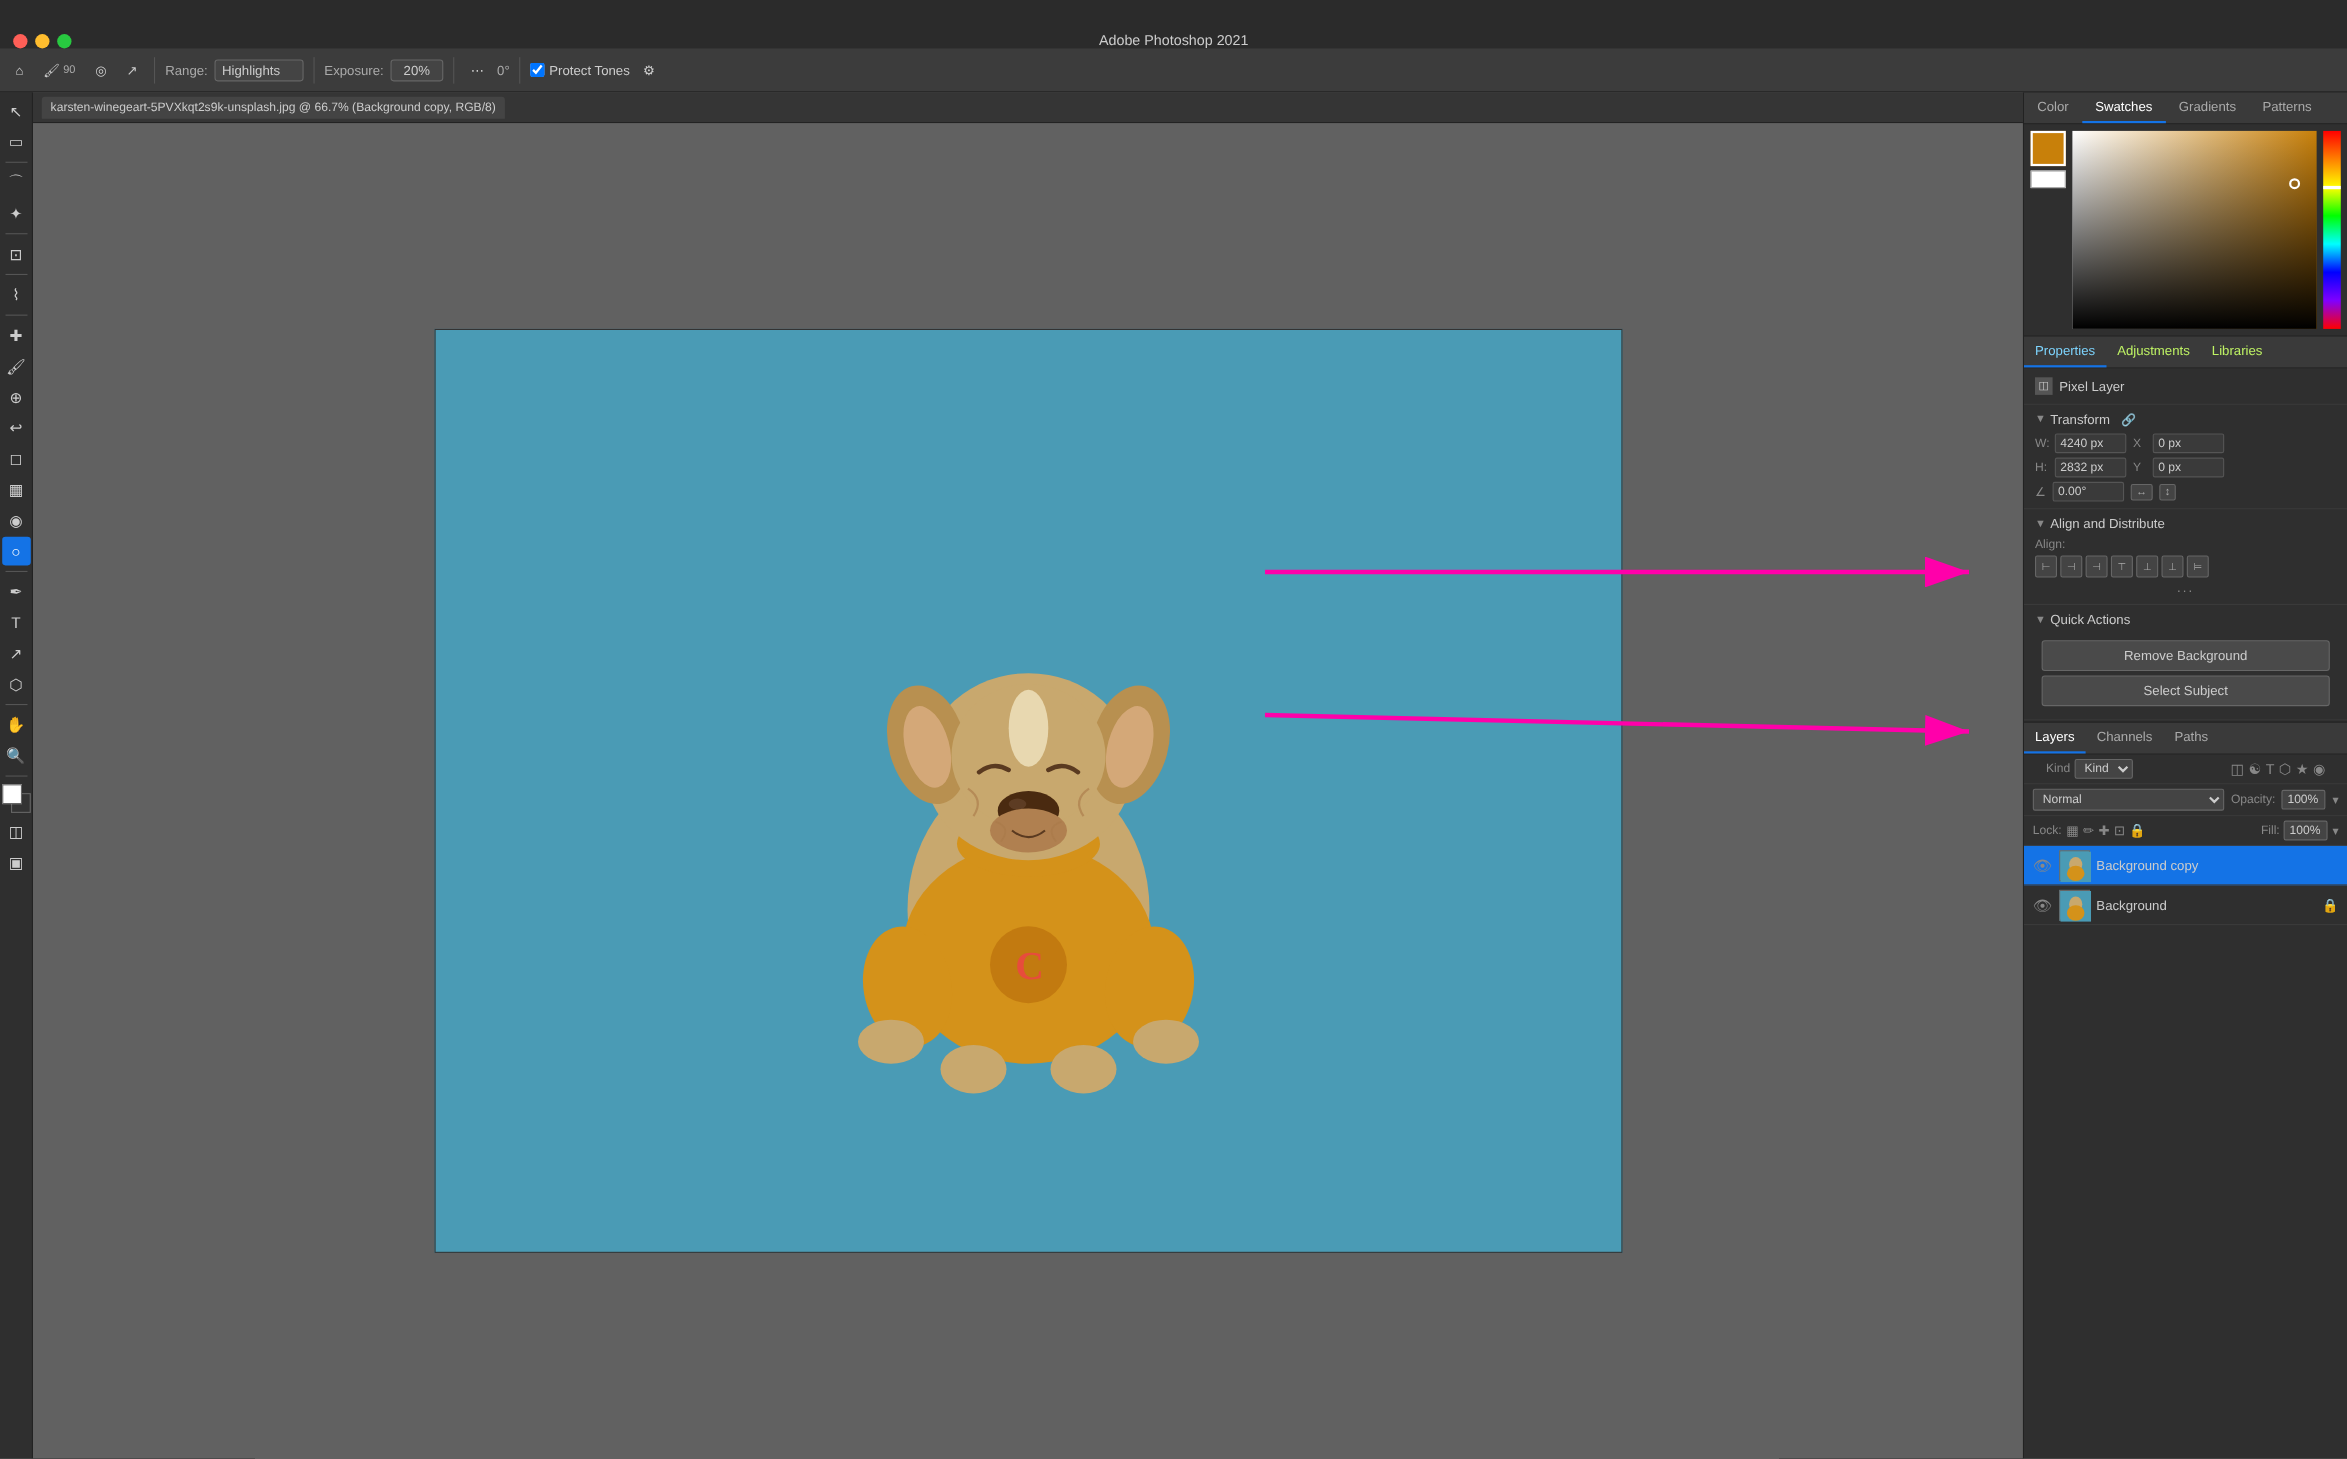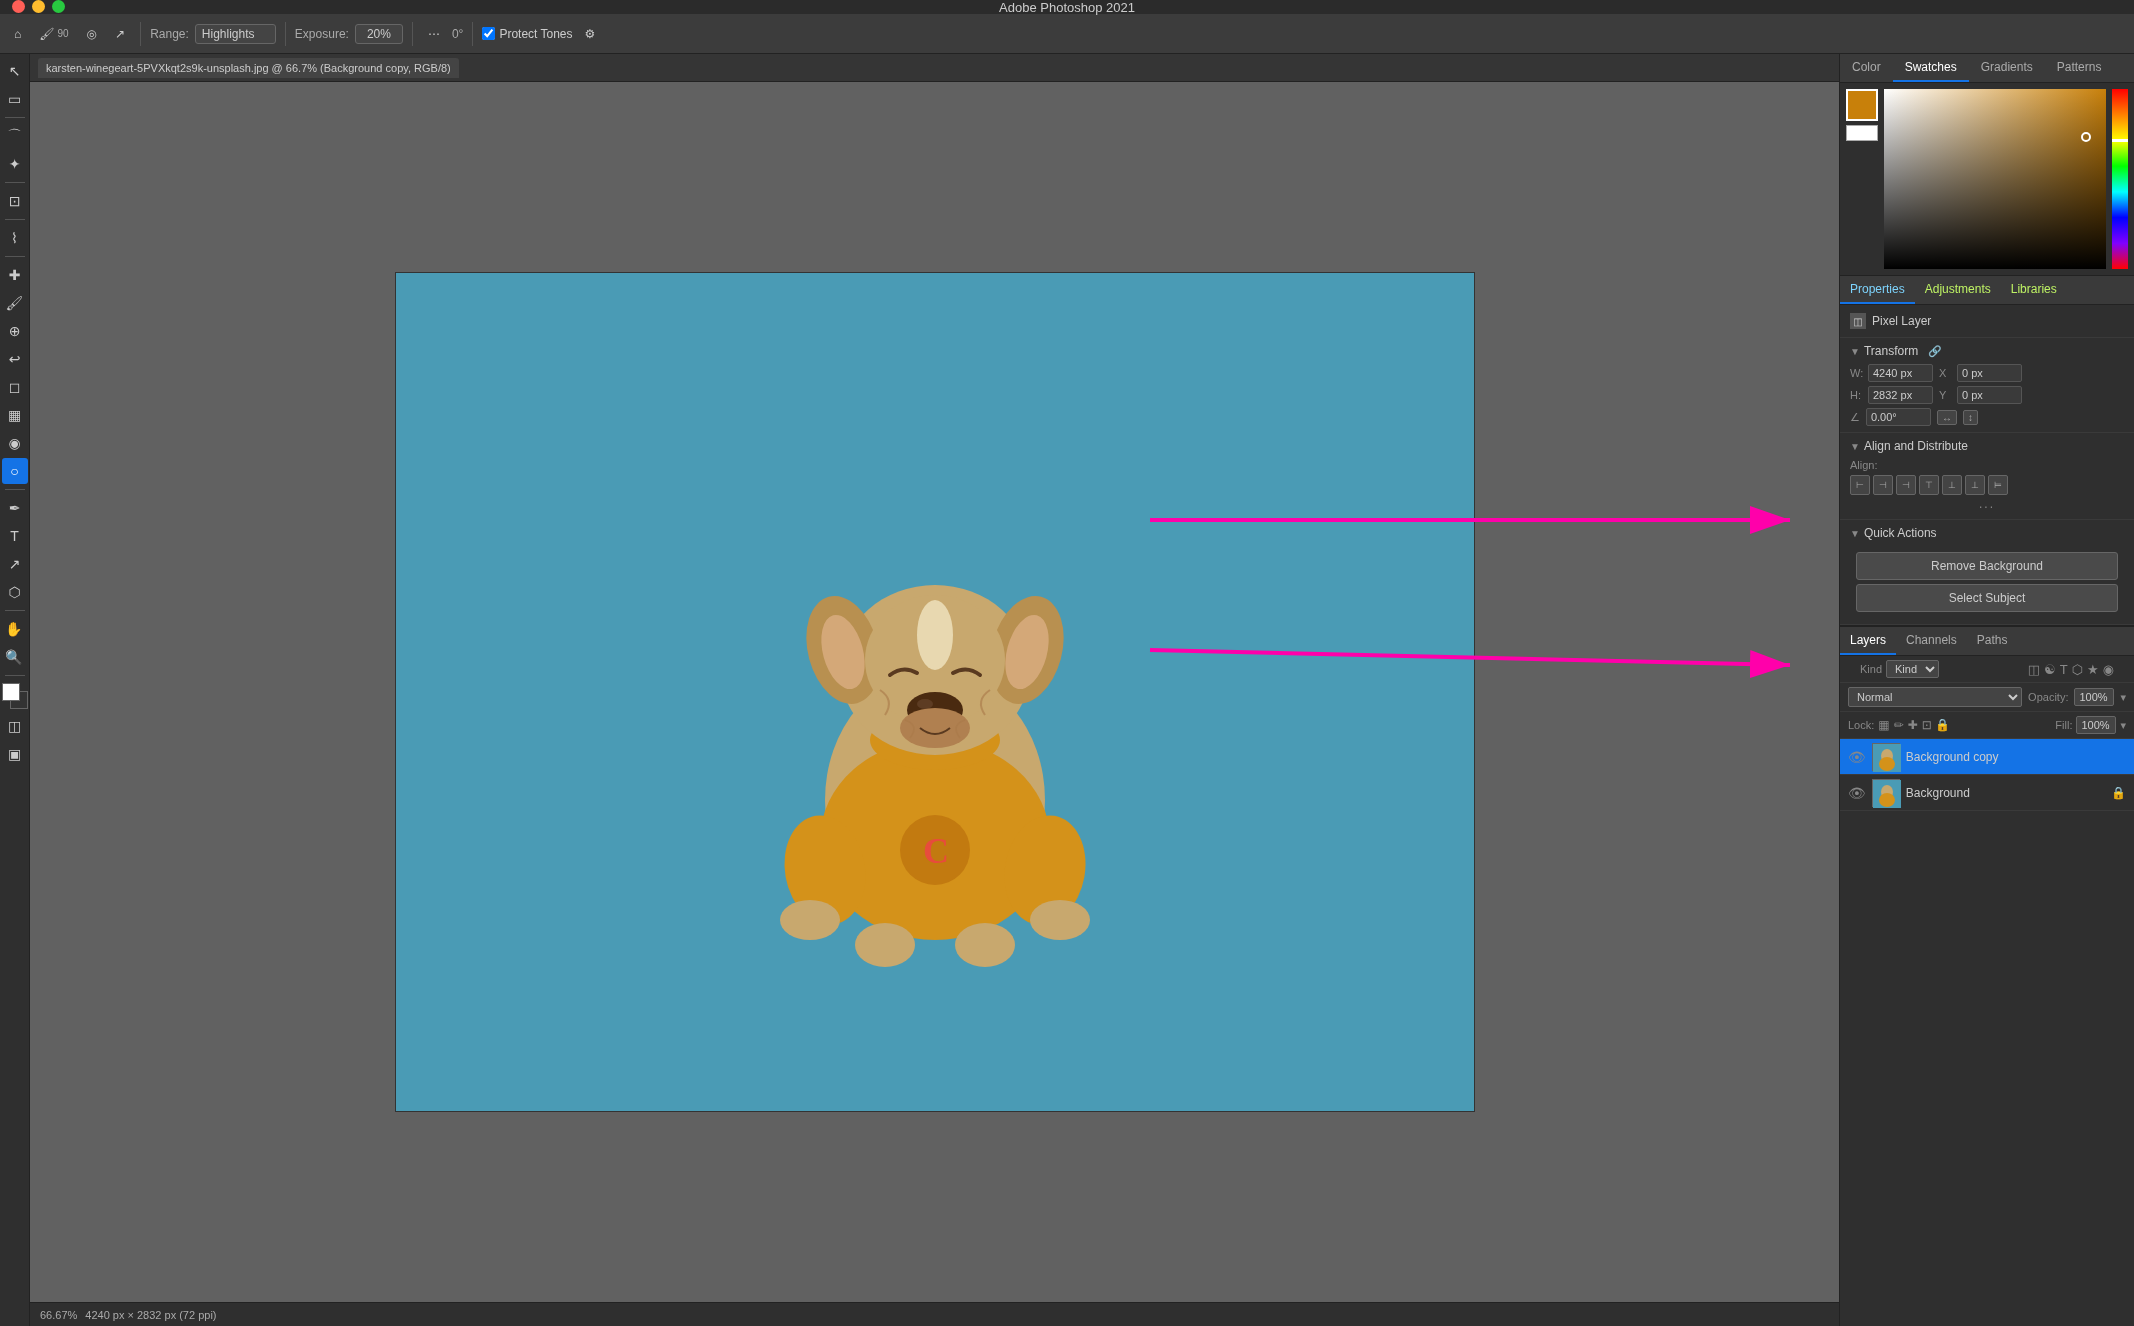--- a/index.html
+++ b/index.html
@@ -10,24 +10,24 @@
       font-family: -apple-system, 'Helvetica Neue', Arial, sans-serif;
       font-size: 12px;
       color: #ccc;
       overflow: hidden;
       display: flex;
       flex-direction: column;
     }
 
     
     #titlebar {
-      height: 14px;
+      height: 44px;
       background: #2b2b2b;
       display: flex;
-      align-items: flex-start;
+      align-items: flex-end;
       justify-content: center;
       position: relative;
       flex-shrink: 0;
     }
     #titlebar .traffic-lights {
       position: absolute;
       left: 12px;
       display: flex;
       gap: 7px;
     }
@@ -708,24 +708,20 @@
           <path d="M220 340 Q235 345 225 358" stroke="#a87848" stroke-width="1.5" fill="none" opacity="0.5"></path>
           <path d="M280 340 Q265 345 275 358" stroke="#a87848" stroke-width="1.5" fill="none" opacity="0.5"></path>
         </svg>
 
 
         <svg style="position:absolute;top:0;left:0;width:100%;height:100%;pointer-events:none;">
           
         </svg>
       </div>
     </div>
-    <div id="canvas-bottom">
-      <span class="canvas-info">66.67%</span>
-      <span class="canvas-info">4240 px × 2832 px (72 ppi)</span>
-    </div>
   </div>
 
   <div id="right-panels">
 
     <div id="color-panel">
       <div class="panel-tabs">
         <div class="panel-tab">Color</div>
         <div class="panel-tab active">Swatches</div>
         <div class="panel-tab">Gradients</div>
         <div class="panel-tab">Patterns</div>

